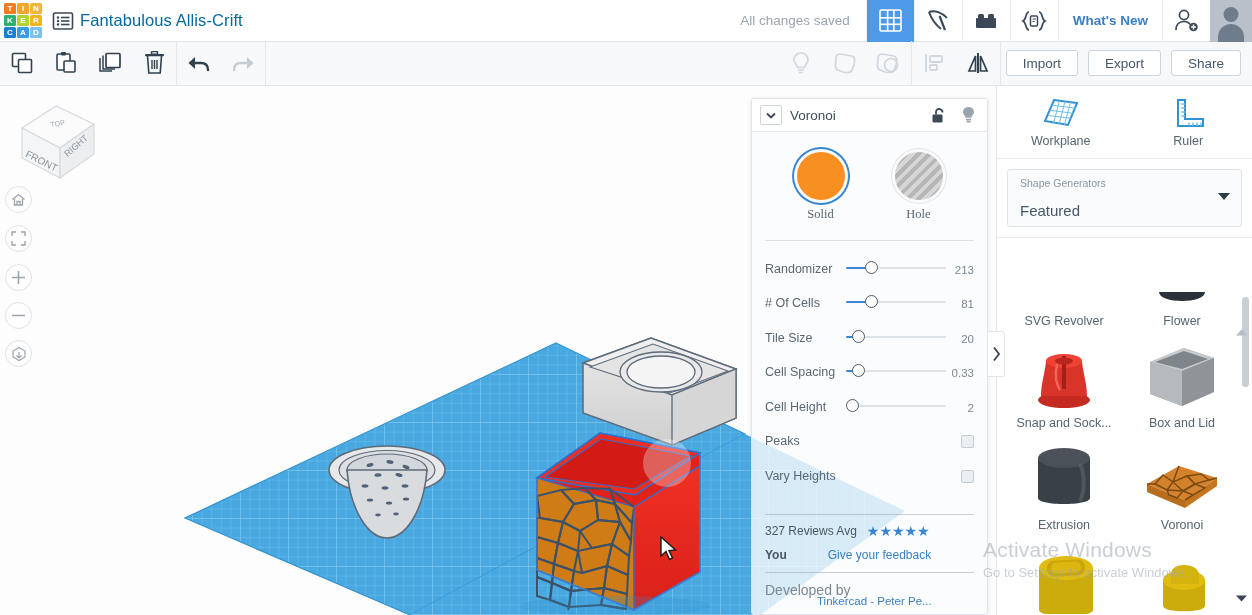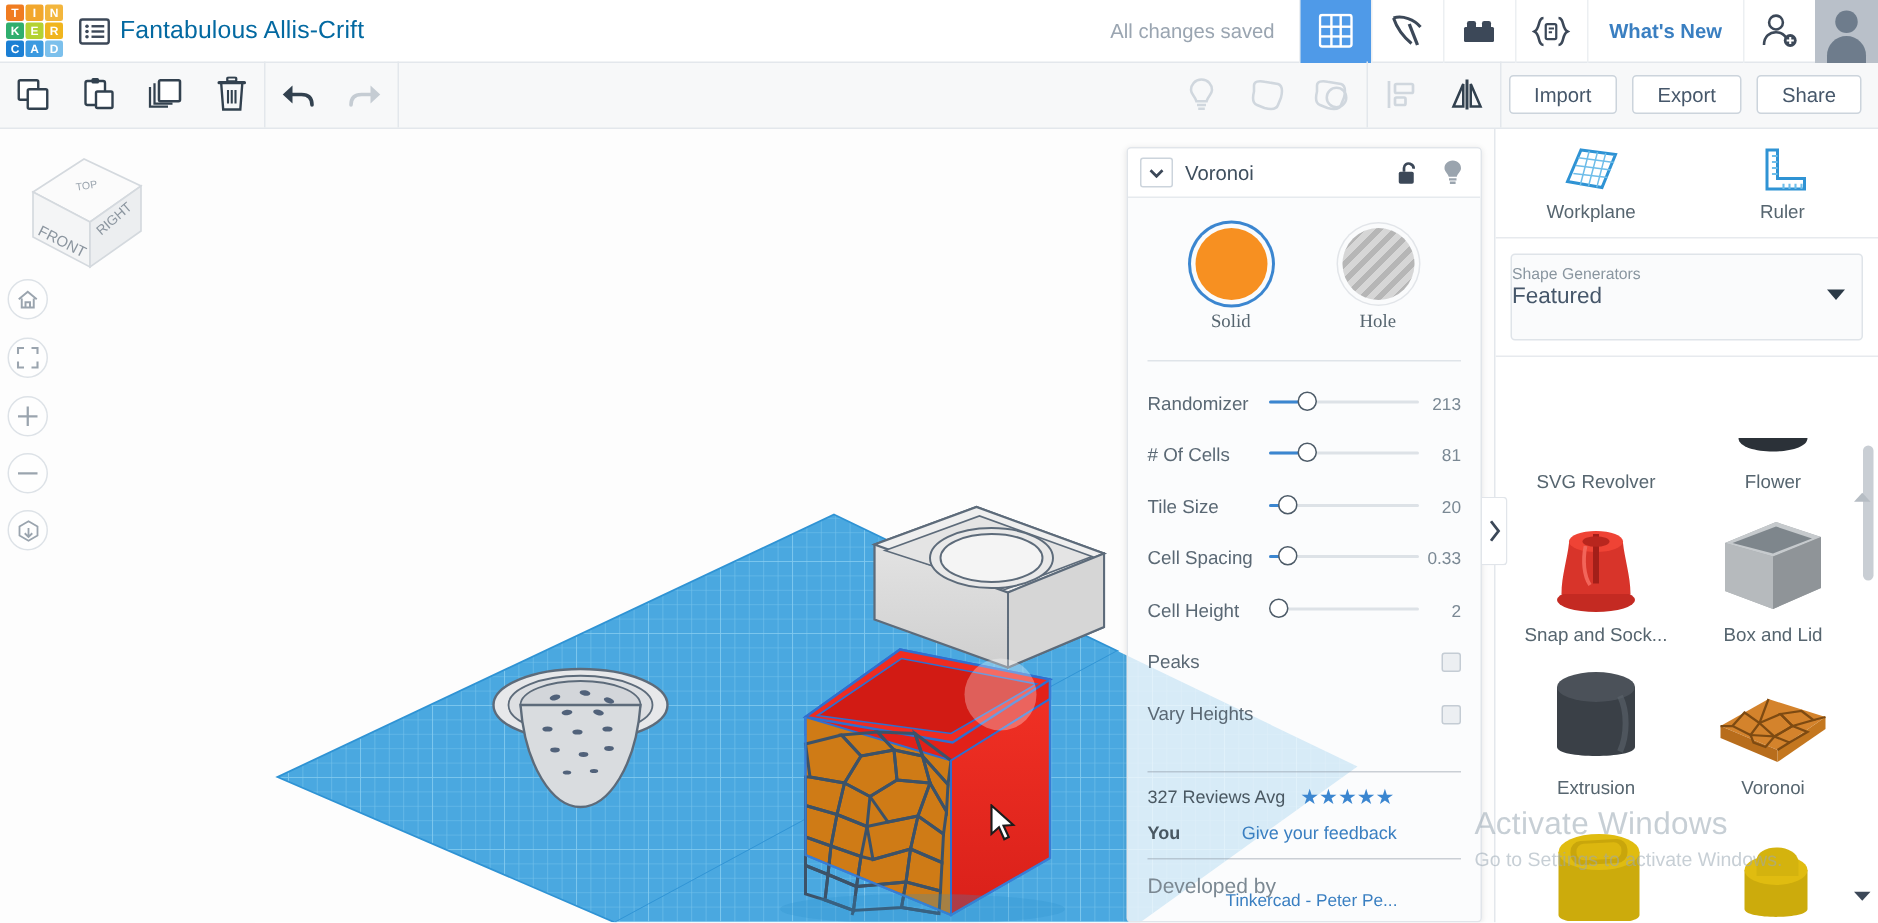--- a/index.html
+++ b/index.html
@@ -175,24 +175,24 @@
     background:#fff; border-left:1px solid #e3e7ec; overflow:hidden;
   }
   .sb-top { display:flex; height:73px; border-bottom:1px solid #e7eaee;}
   .sb-top-item {
     flex:1; display:flex; flex-direction:column; align-items:center; justify-content:center;
     gap:5px; cursor:pointer;
   }
   .sb-top-item .lbl { font-size:12.5px; color:#56656f;}
   .gen-select {
     margin:10px; height:58px; border:1px solid #dfe4e9; border-radius:3px; background:#fafbfc;
-    padding:7px 0 0; position:relative; cursor:pointer;
+    padding:7px 12px 0; position:relative; cursor:pointer;
   }
   .gen-select .cap { font-size:10.5px; color:#8a96a0; }
-  .gen-select .value { font-size:15px; color:#46576a; margin-top:0;}
+  .gen-select .value { font-size:15px; color:#46576a; margin-top:13px;}
   .gen-select .caret {
     position:absolute; right:11px; top:23px;
     width:0;height:0;border-left:6px solid transparent;border-right:6px solid transparent;
     border-top:7px solid #2b3a47;
   }
   .sb-divider { height:1px; background:#e7eaee; margin:2px 0 0;}
   .grid {
     position:relative; padding:0 8px;
   }
   .grow { display:flex; }

